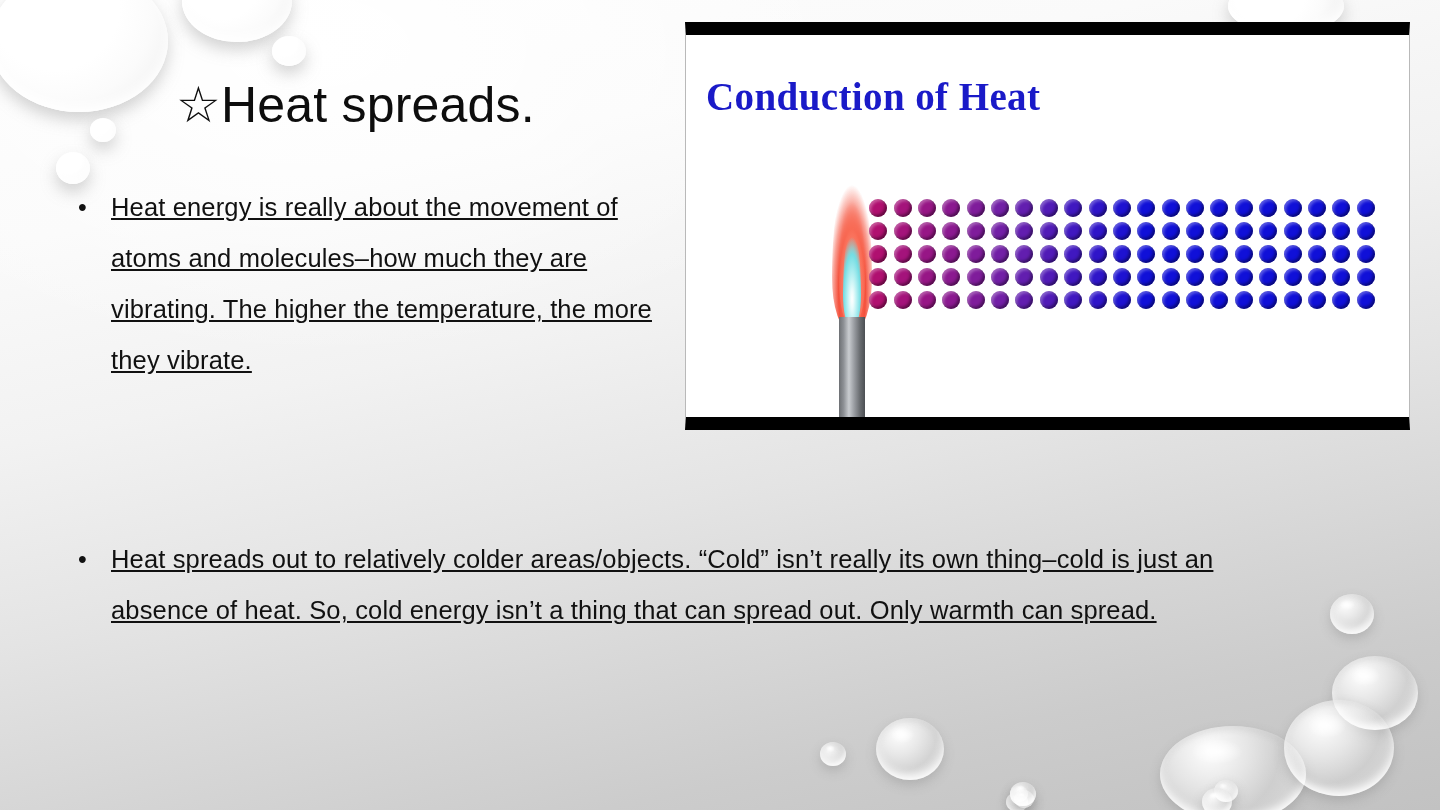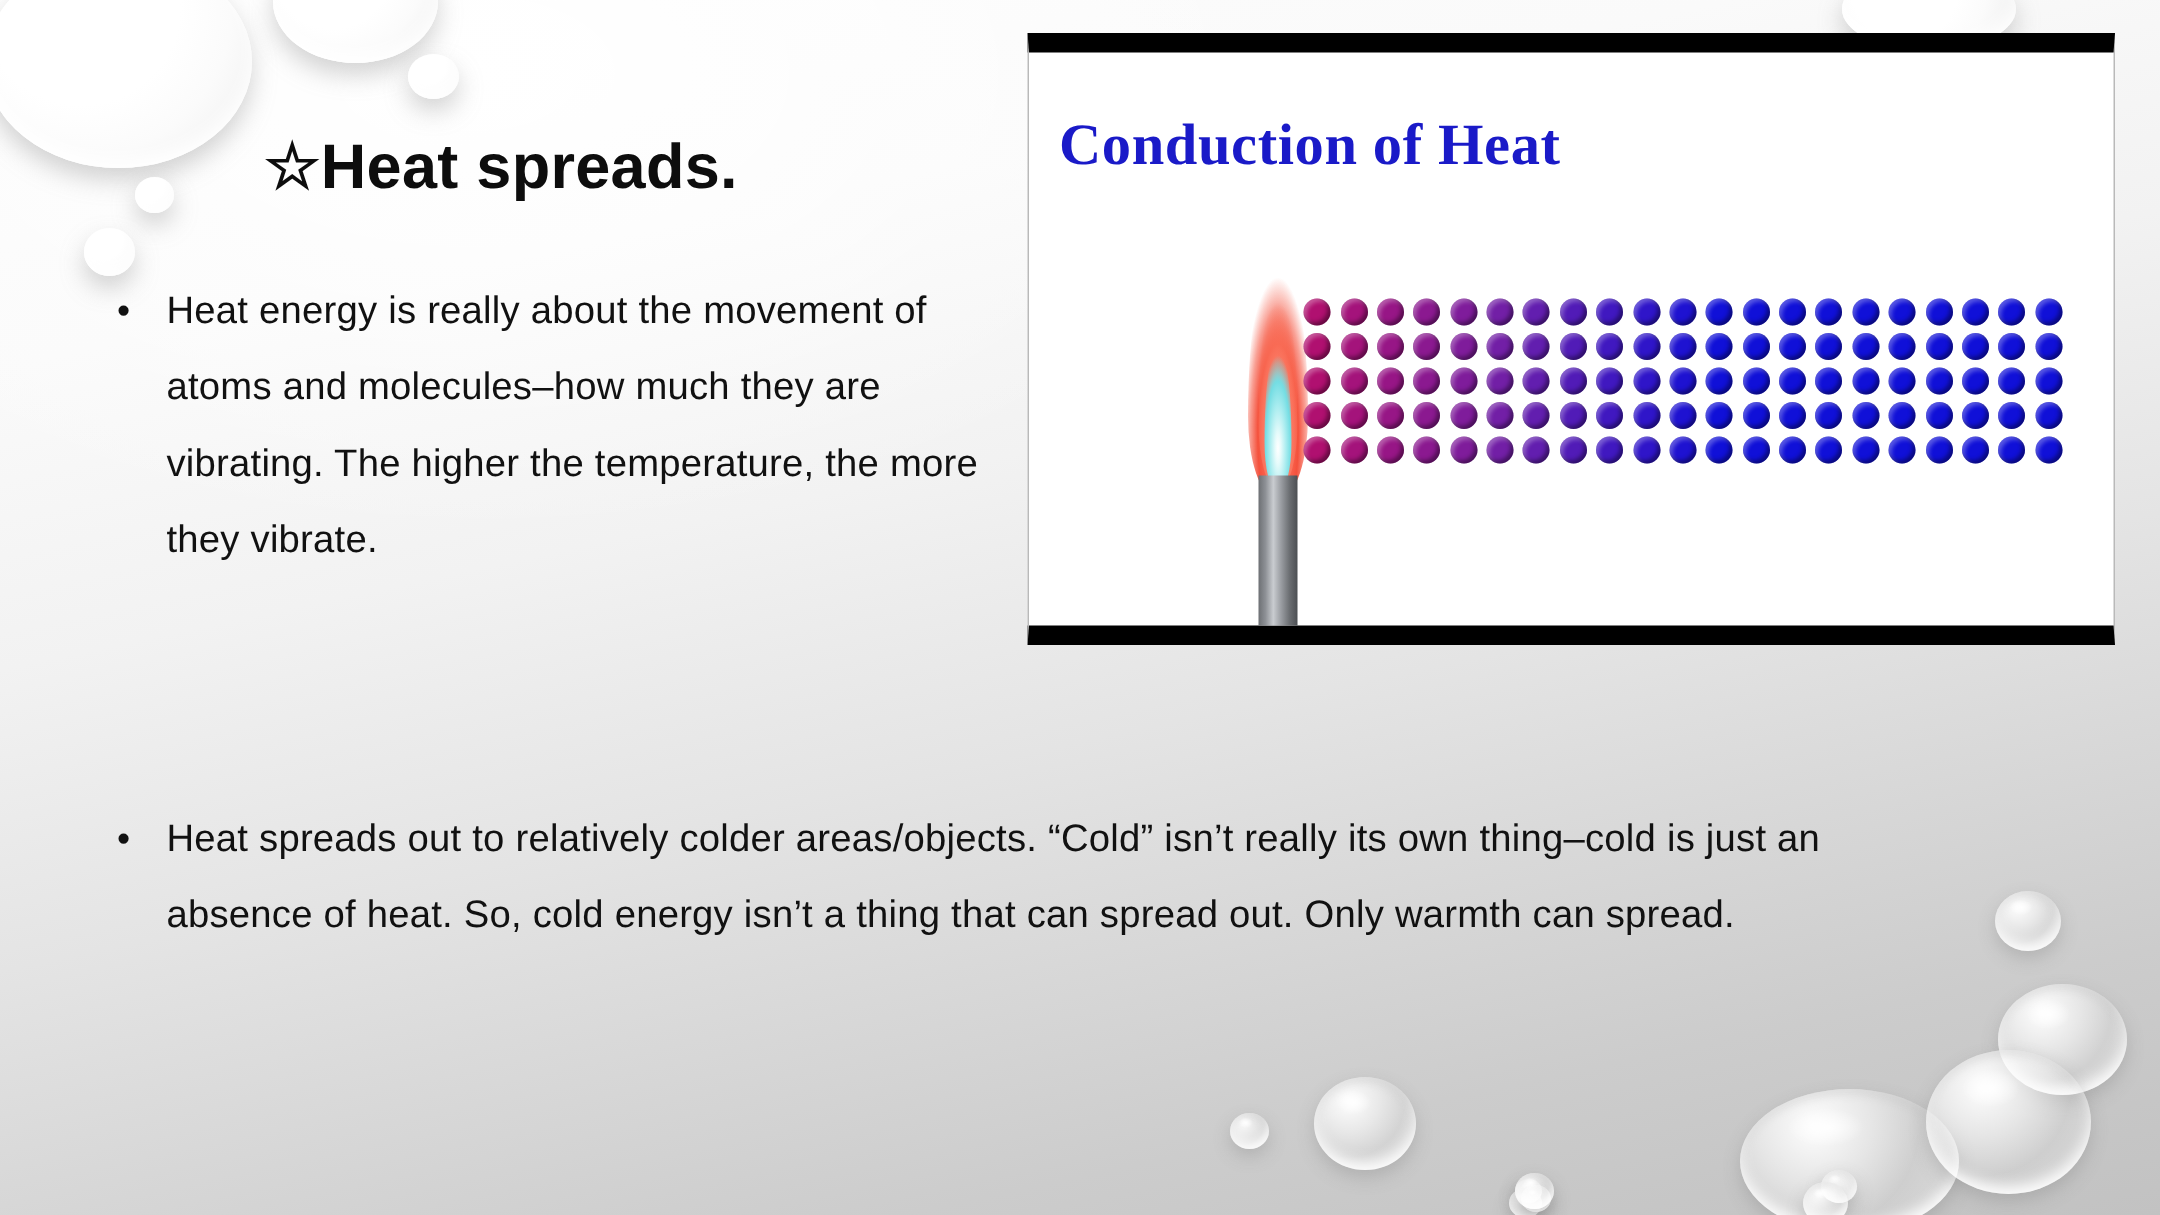--- a/index.html
+++ b/index.html
@@ -45,26 +45,25 @@
     width: 34%; height: 26%;
     border-radius: 50%;
     background: radial-gradient(ellipse at 50% 50%, rgba(255,255,255,0.95) 0%, rgba(255,255,255,0) 72%);
   }
 
   
   #title {
     position: absolute;
     left: 176px;
     top: 76px;
-    font-size: 42px;
-    font-weight: 700;
+    font-size: 50px;
+    font-weight: 400;
     color: #0d0d0d;
     letter-spacing: 0.2px;
     white-space: nowrap;
-    margin-top: 10px;
   }
 
   
   .bullet {
     position: absolute;
     display: flex;
     align-items: flex-start;
     color: #111111;
   }
   .bullet .dot {
@@ -72,20 +71,21 @@
     width: 33px;
     font-size: 25px;
     line-height: 51px;
     color: #111111;
   }
   .bullet .txt {
     font-size: 25.5px;
     line-height: 51px;
     font-weight: 400;
     letter-spacing: 0.15px;
+    text-decoration: underline;
   }
   #bullet-1 { left: 78px; top: 182px; width: 580px; }
   #bullet-2 { left: 78px; top: 534px; width: 1240px; }
 
   
   #figure {
     position: absolute;
     left: 685px;
     top: 22px;
     width: 725px;

